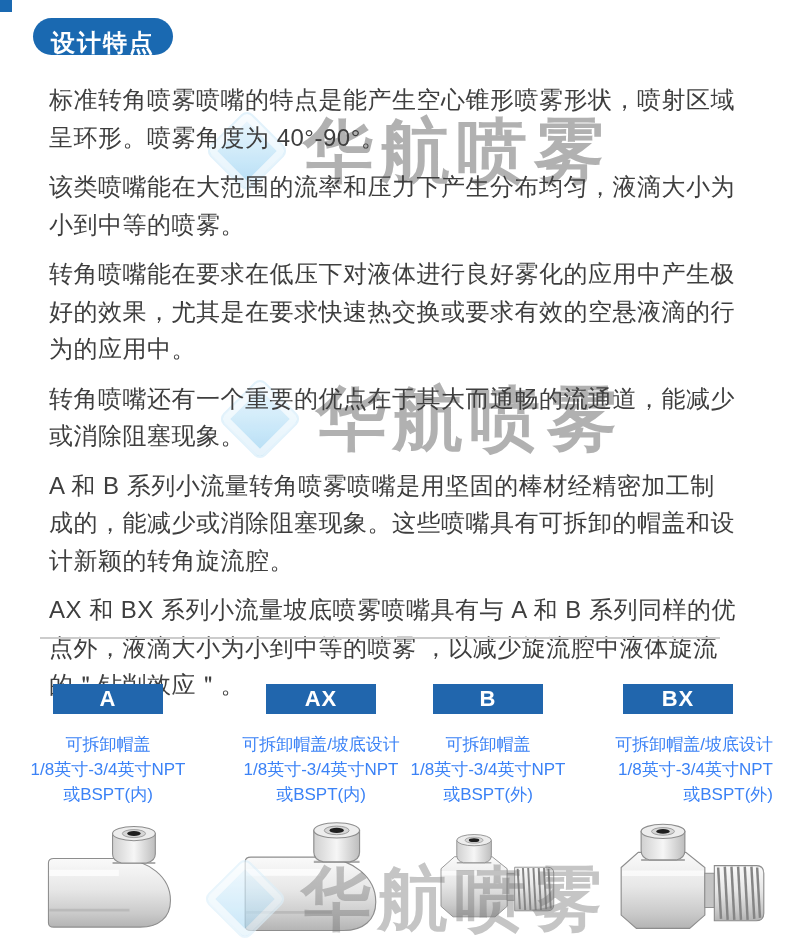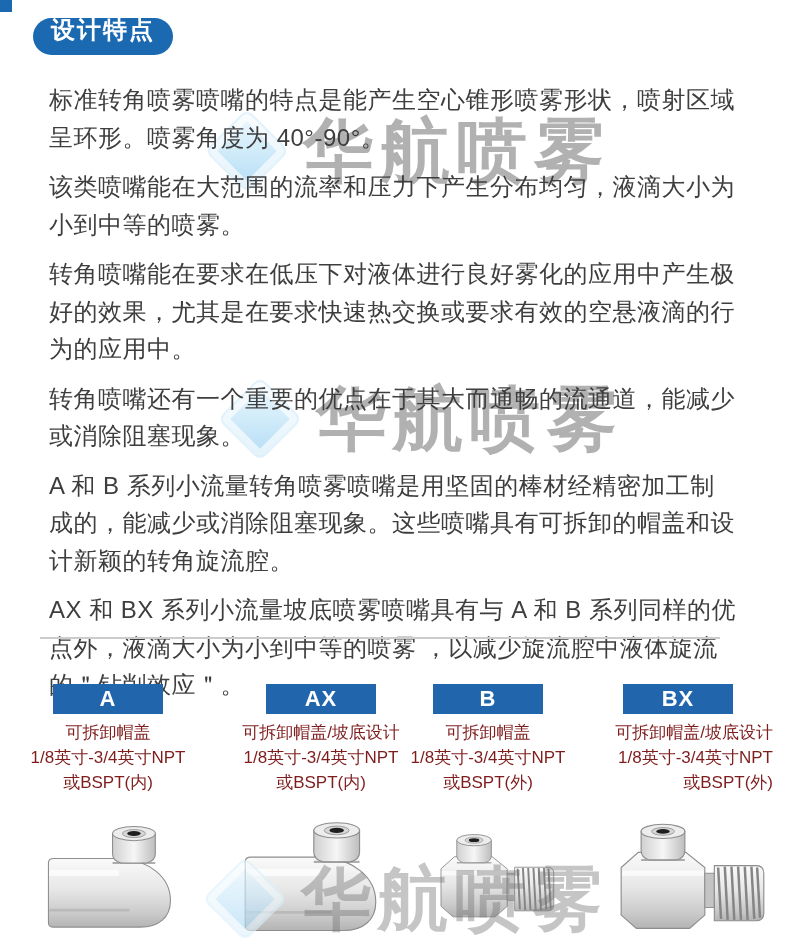--- a/index.html
+++ b/index.html
@@ -5,21 +5,21 @@
   html,body{margin:0;padding:0;background:#ffffff;}
   body{width:790px;height:948px;position:relative;overflow:hidden;
        font-family:"Liberation Sans","DejaVu Sans",sans-serif;}
   .page{position:absolute;inset:0;width:790px;height:948px;background:#fff;}
 
   
   .corner{position:absolute;left:0;top:0;width:12px;height:12px;background:#1a69b1;z-index:4;}
 
   
   .badge{position:absolute;left:33px;top:18px;height:37px;min-width:132px;background:#1a69b1;
-         border-radius:19px;display:flex;align-items:flex-start;justify-content:center;
+         border-radius:19px;display:flex;align-items:flex-end;justify-content:center;
          padding:0 18px;box-sizing:border-box;z-index:3;}
   .badge span{color:#ffffff;font-size:24px;font-weight:bold;letter-spacing:2px;line-height:1;}
 
   
   .wm{position:absolute;display:flex;align-items:center;pointer-events:none;}
   .wm.z-low{z-index:0;}
   .wm.z-top{z-index:3;opacity:.75;}
   .wm-diamond{width:56px;height:56px;transform:rotate(45deg);border-radius:8px;
       background:linear-gradient(135deg,#eef8fe 0%,#cdeafa 45%,#a6d7f3 100%);
       border:2px solid #ddf0fb;box-shadow:inset 0 0 0 7px rgba(255,255,255,.65);
@@ -40,21 +40,21 @@
 
   
   .variant{position:absolute;top:684px;width:180px;z-index:2;text-align:center;}
   .col-a{left:18px;width:180px;}
   .col-ax{left:221px;width:200px;}
   .col-b{left:398px;width:180px;}
   .col-bx{left:583px;width:190px;text-align:right;}
   .vheader{width:110px;height:30px;margin:0 auto;background:#2166ad;color:#fff;
            display:flex;align-items:center;justify-content:center;
            font-size:22px;font-weight:bold;letter-spacing:1px;}
-  .vdesc{margin-top:6px;font-size:17px;line-height:25px;color:#7f1d1d;white-space:nowrap;}
+  .vdesc{margin-top:18px;font-size:17px;line-height:25px;color:#3b82f6;white-space:nowrap;}
   .vimg{position:absolute;left:50%;transform:translateX(-50%);}
   .col-a  .vimg{top:138px;margin-left:1px;}
   .col-ax .vimg{top:134px;margin-left:-11px;}
   .col-b  .vimg{top:147px;margin-left:9px;}
   .col-bx .vimg{top:136px;margin-left:14px;}
   svg{display:block;}
 </style>
 </head>
 <body>
 

